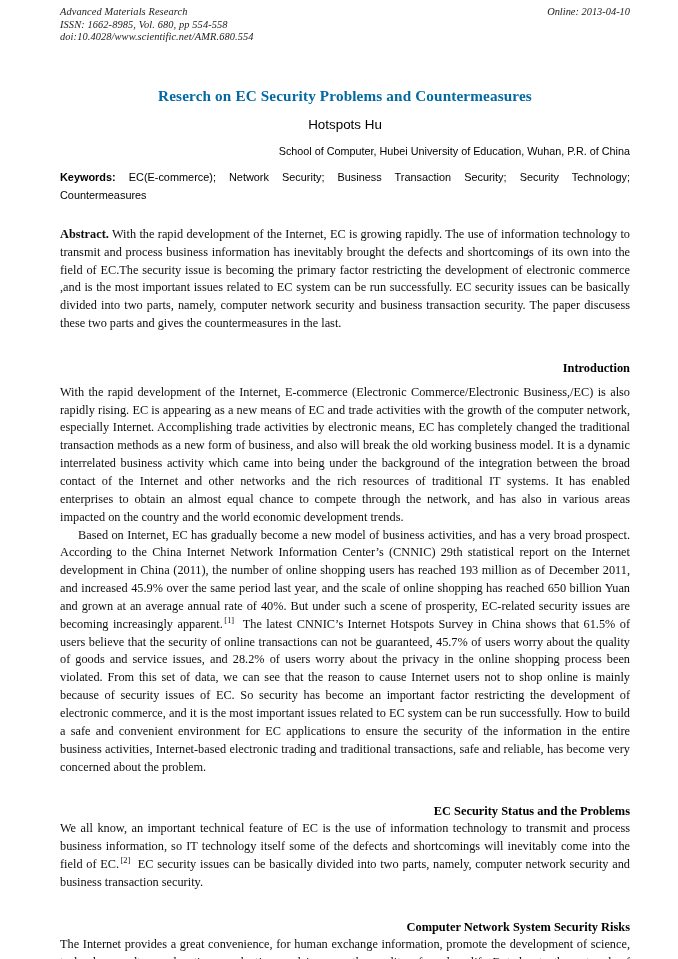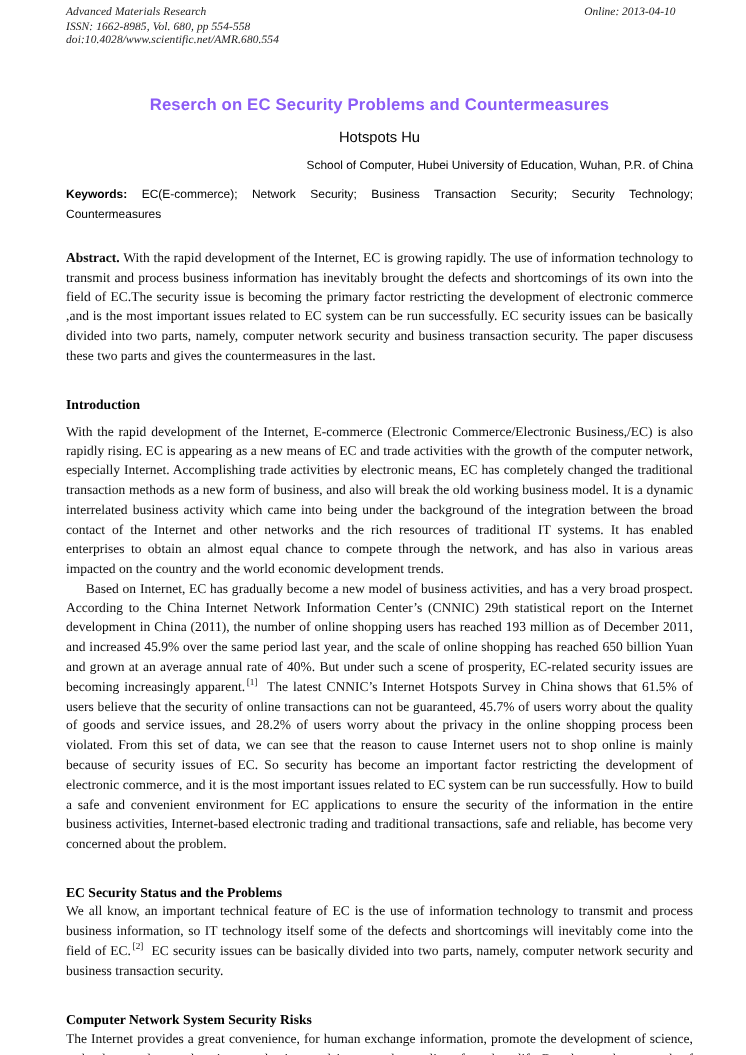--- a/index.html
+++ b/index.html
@@ -36,40 +36,40 @@
     font-style: italic;
     font-size: 10.4px;
     line-height: 12.6px;
     color: #1a1a1a;
     letter-spacing: 0.1px;
   }
   .journal-meta div { white-space: nowrap; }
   .online-date {
     position: absolute;
     top: 0;
-    right: 16px;
+    right: 0;
     font-family: "Liberation Serif", "DejaVu Serif", serif;
     font-style: italic;
     font-size: 10.4px;
     line-height: 12.6px;
     color: #1a1a1a;
     white-space: nowrap;
   }
 
   
   .title-block {
     text-align: center;
     margin-top: 18px;
   }
   .paper-title {
-    font-family: Liberation Sans, sans-serif;
+    font-family: Liberation Serif, serif;
     font-weight: bold;
     font-size: 15.2px;
     line-height: 19px;
-    color: #8b5cf6;
+    color: #0369a1;
     letter-spacing: 0.15px;
   }
   .paper-author {
     font-family: "Liberation Sans", "DejaVu Sans", sans-serif;
     font-weight: normal;
     font-size: 13.4px;
     line-height: 17px;
     margin-top: 11px;
     color: #000000;
   }
@@ -111,20 +111,21 @@
     font-weight: bold;
   }
 
   
   .section-heading {
     font-family: "Liberation Serif", "DejaVu Serif", serif;
     font-weight: bold;
     font-size: 12.4px;
     line-height: 17px;
     color: #000000;
+    text-align: right;
   }
   .section-heading.spaced-above { margin-top: 27px; }
   .section-heading.tight-above { margin-top: 27px; }
 
   .body-par {
     font-family: "Liberation Serif", "DejaVu Serif", serif;
     font-size: 12.3px;
     line-height: 17.85px;
     text-align: justify;
     text-justify: inter-word;

